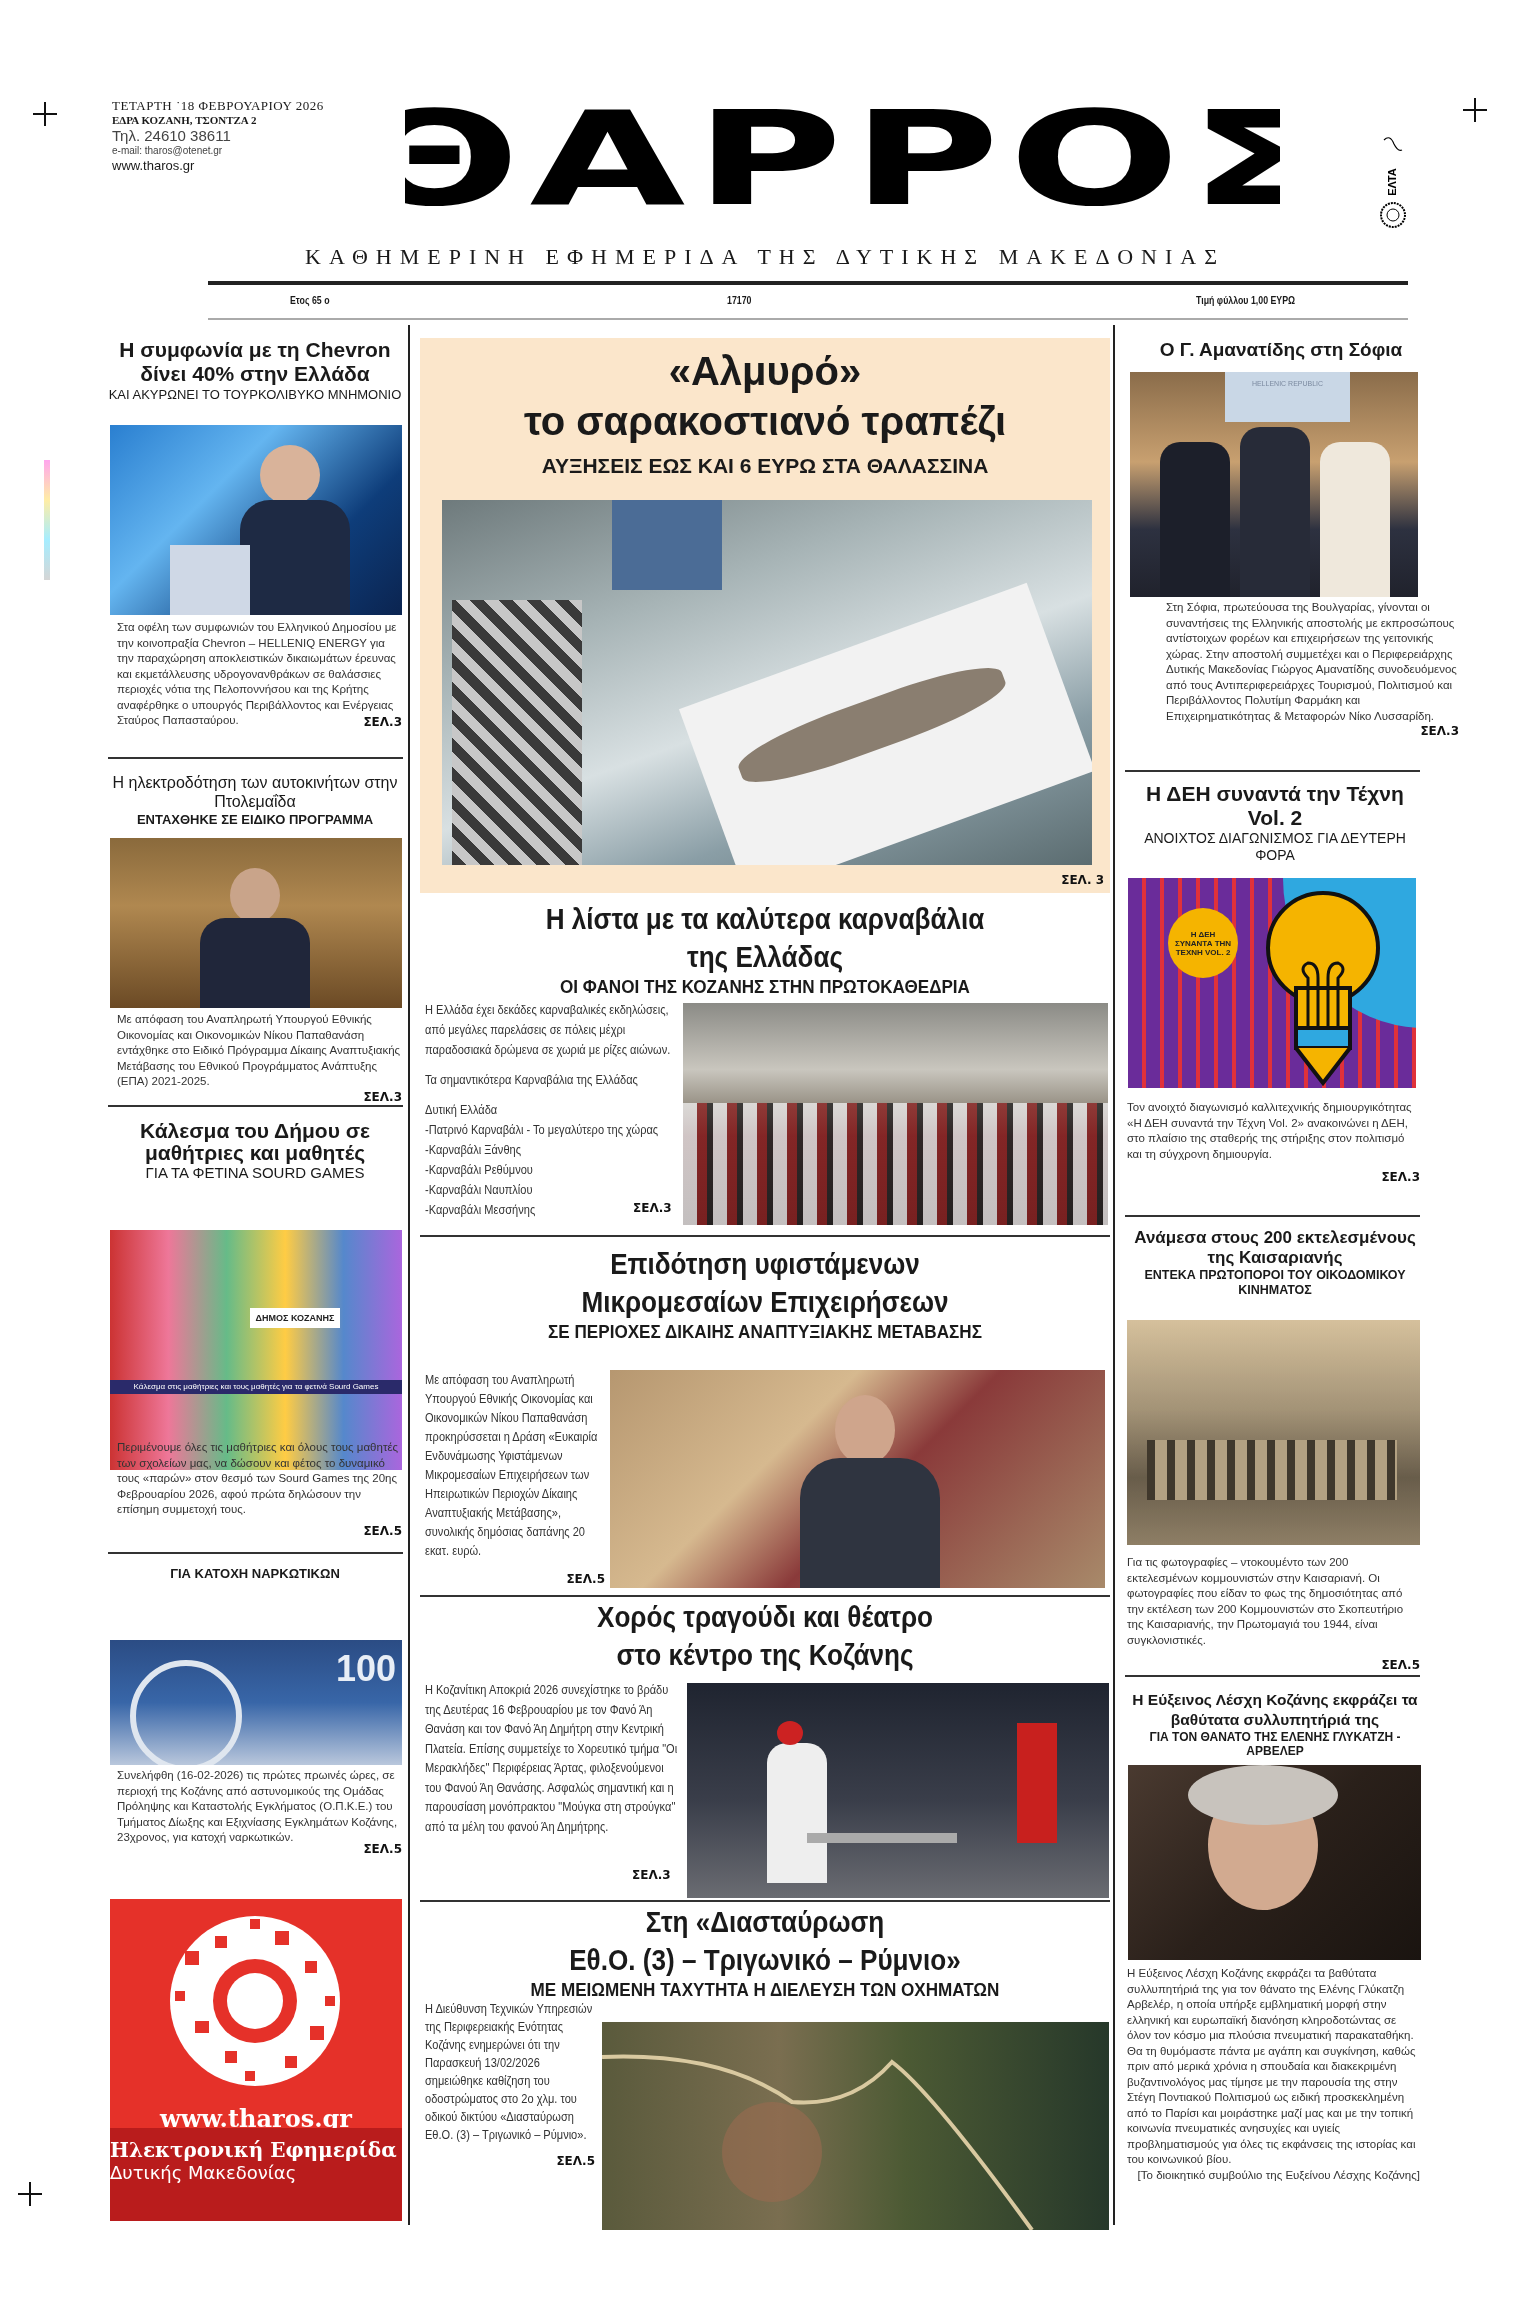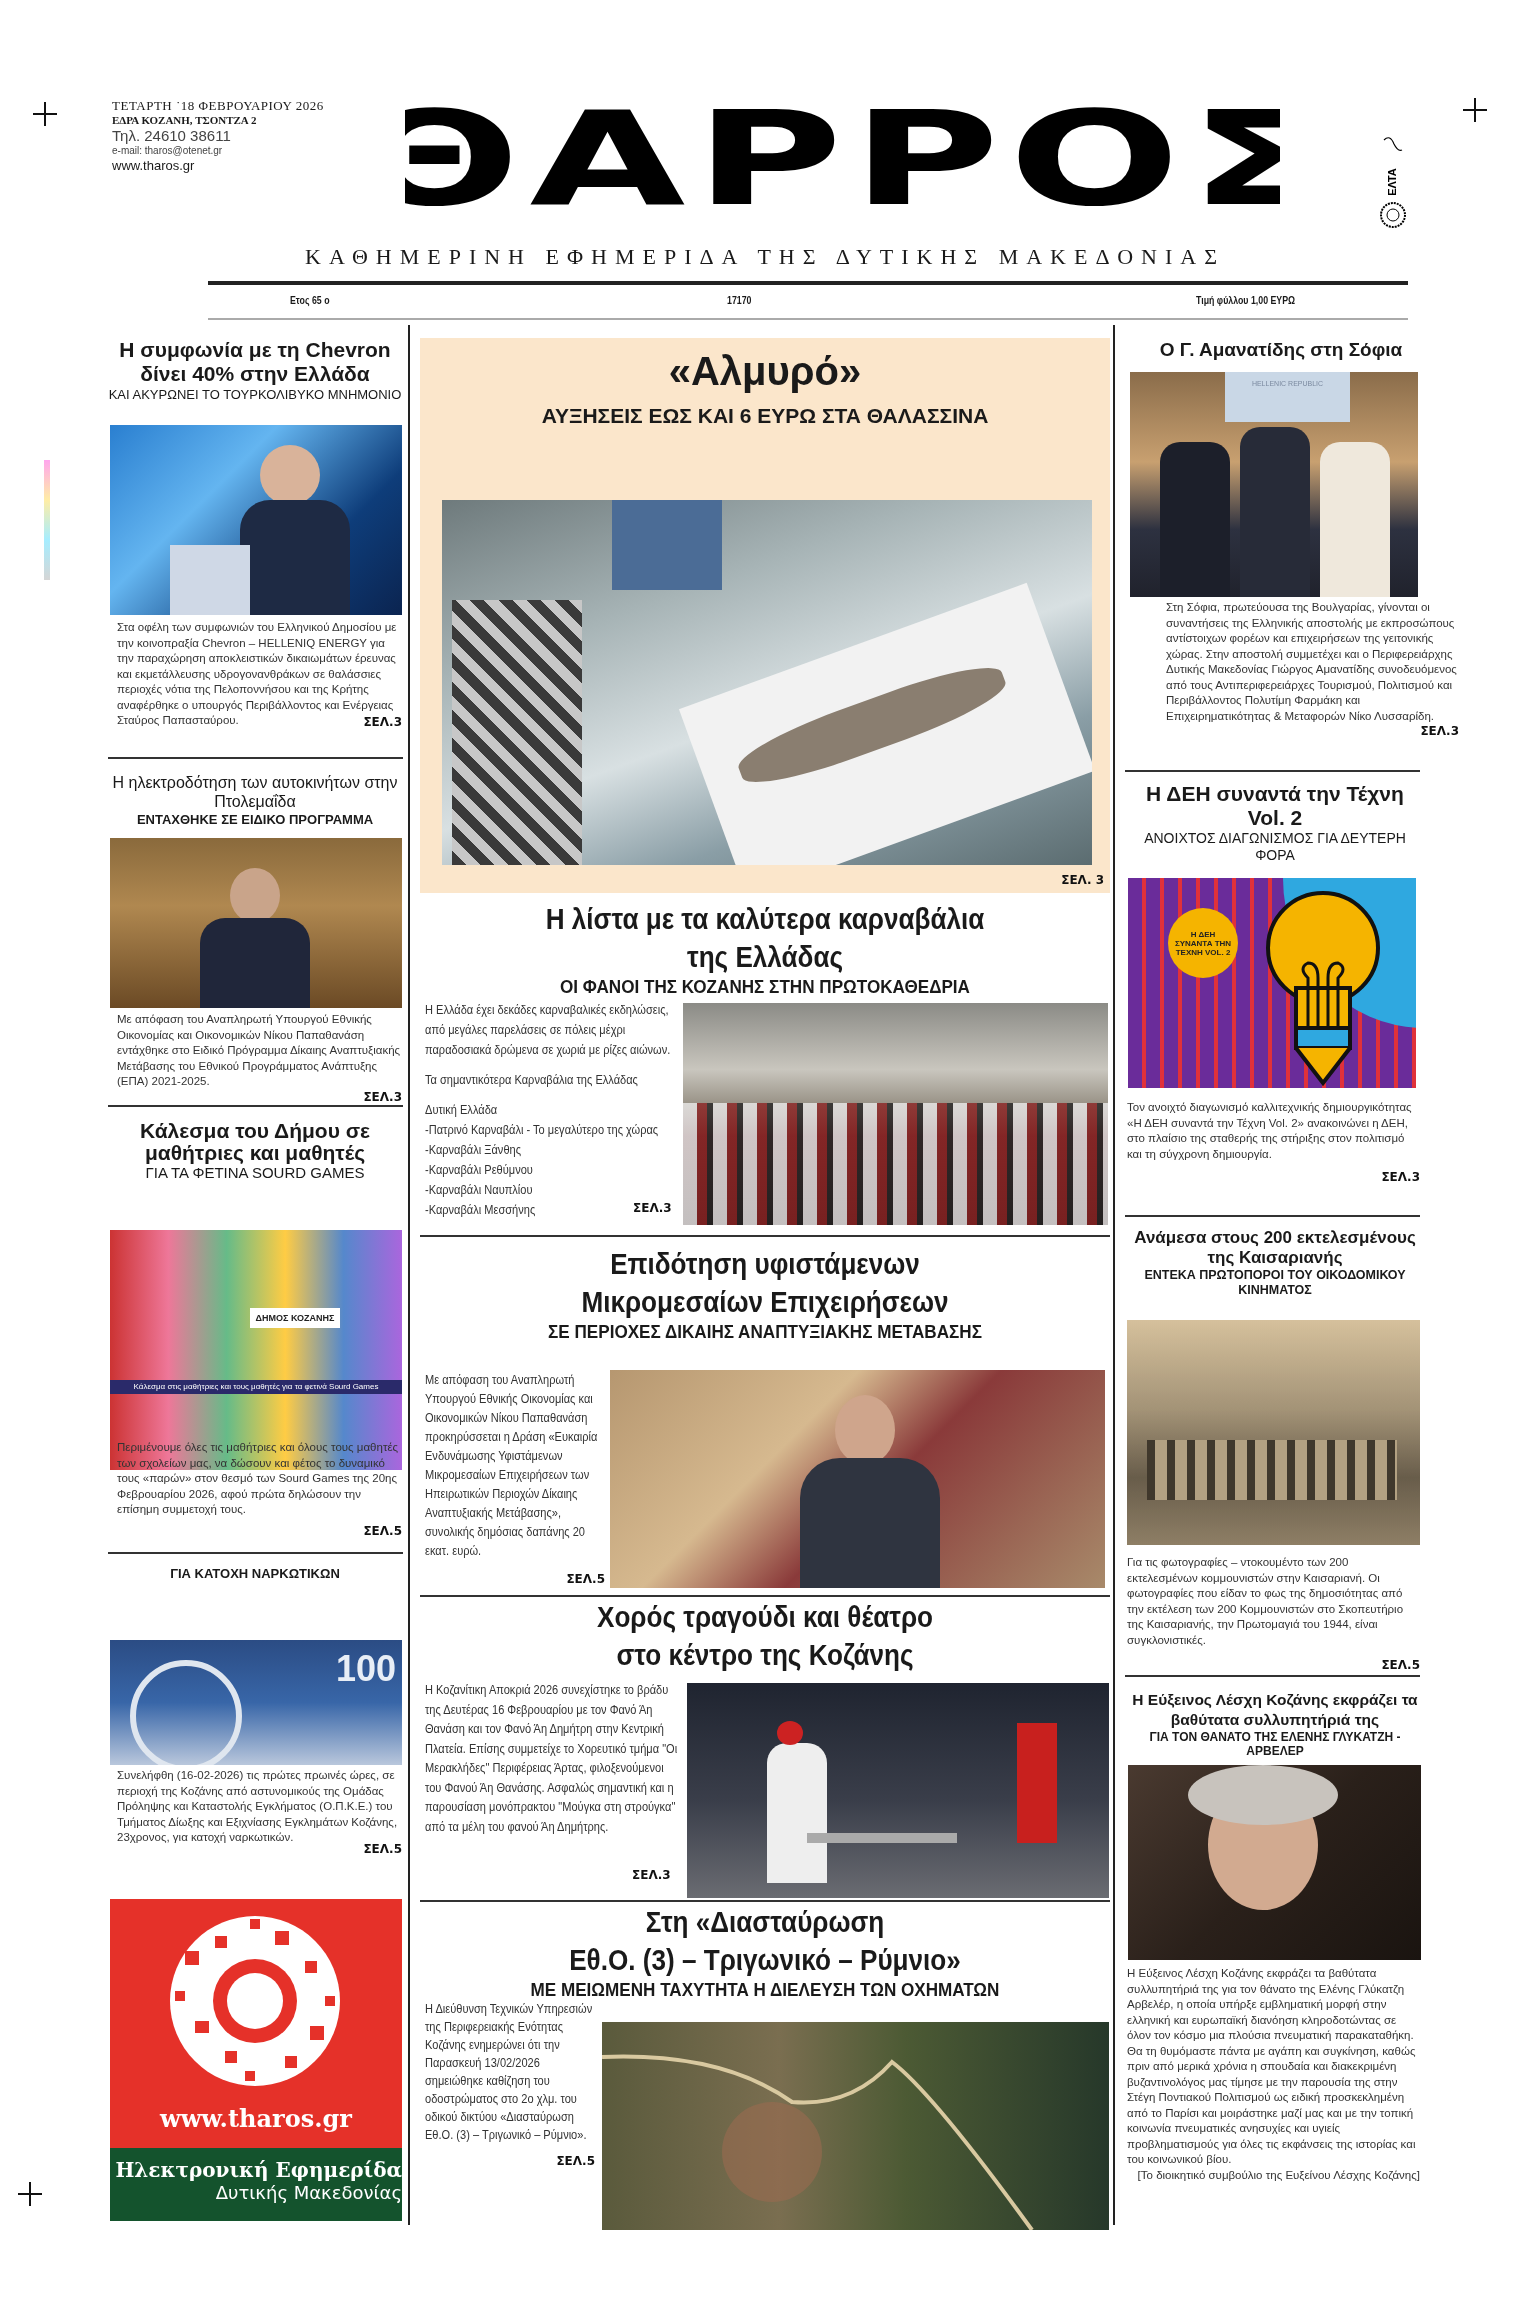--- a/index.html
+++ b/index.html
@@ -25,21 +25,21 @@
   .body { font-size:11.5px; line-height:15.5px; color:#333; text-align:left; }
   .body.c { font-size:13px; line-height:20px; transform:scaleX(0.85); transform-origin:left; }
   .sel { font-family:"DejaVu Sans", sans-serif; font-weight:bold; font-size:12px; color:#111; }
   .img { position:absolute; overflow:hidden; }
   .feature { left:420px; top:338px; width:690px; height:555px; background:#fbe6cb; }
   .fh1 { font-weight:bold; font-size:40px; line-height:50px; }
   .fh2 { font-weight:bold; font-size:21px; }
   .ch1 { font-weight:bold; font-size:29px; line-height:38px; transform:scaleX(0.9); }
   .ch2 { font-weight:bold; font-size:19px; transform:scaleX(0.9); }
   .ad { left:110px; top:1899px; width:292px; height:322px; background:#e53129; }
-  .ad-foot { position:absolute; left:0; bottom:0; width:100%; height:73px; background:#14532d; color:#fff; text-align:right; font-family:"DejaVu Serif", serif; }
+  .ad-foot { position:absolute; left:0; bottom:0; width:100%; height:93px; background:#b91c1c; color:#fff; text-align:left; font-family:"DejaVu Serif", serif; }
 </style>
 </head>
 <body>
 
 <div class="crop" style="left:33px;top:102px;"></div>
 <div class="crop" style="left:1463px;top:98px;"></div>
 <div class="crop" style="left:18px;top:2182px;"></div>
 
 <div class="abs mast-info">
   <div class="mast-date">ΤΕΤΑΡΤΗ ˙18 ΦΕΒΡΟΥΑΡΙΟΥ 2026</div>
@@ -152,20 +152,21 @@
   <div class="abs" style="left:0;top:205px;width:100%;text-align:center;color:#fff;font-family:'DejaVu Serif',serif;font-weight:bold;font-size:24px;">www.tharos.gr</div>
   <div class="ad-foot">
     <div style="font-weight:bold;font-size:20px;margin-top:10px;">Ηλεκτρονική Εφημερίδα</div>
     <div style="font-size:18px;font-family:'DejaVu Sans',sans-serif;">Δυτικής Μακεδονίας</div>
   </div>
 </div>
 
 <div class="abs feature">
   <div class="story" style="left:0;top:8px;width:690px;">
     <div class="fh1">«Αλμυρό»</div>
+    <div class="fh1">το σαρακοστιανό τραπέζι</div>
     <div class="fh2" style="margin-top:8px;">ΑΥΞΗΣΕΙΣ ΕΩΣ ΚΑΙ 6 ΕΥΡΩ ΣΤΑ ΘΑΛΑΣΣΙΝΑ</div>
   </div>
   <div class="img" style="left:22px;top:162px;width:650px;height:365px;background:linear-gradient(160deg,#6e7a7c 0%,#a7b4b6 30%,#d8e0e2 55%,#8a9ea6 75%,#5b6c70 100%);">
     <div style="position:absolute;left:10px;top:100px;width:130px;height:265px;background:repeating-linear-gradient(45deg,#3a3a3a 0 10px,#c7c7c7 10px 20px);"></div>
     <div style="position:absolute;left:170px;top:0;width:110px;height:90px;background:#4b6c96;"></div>
     <div style="position:absolute;left:260px;top:140px;width:370px;height:200px;background:#f2f2f2;transform:rotate(-20deg);"></div>
     <div style="position:absolute;left:290px;top:200px;width:280px;height:50px;background:#8a7e70;border-radius:40%;transform:rotate(-20deg);"></div>
   </div>
   <div class="sel" style="position:absolute;right:6px;bottom:6px;">ΣΕΛ. 3</div>
 </div>

